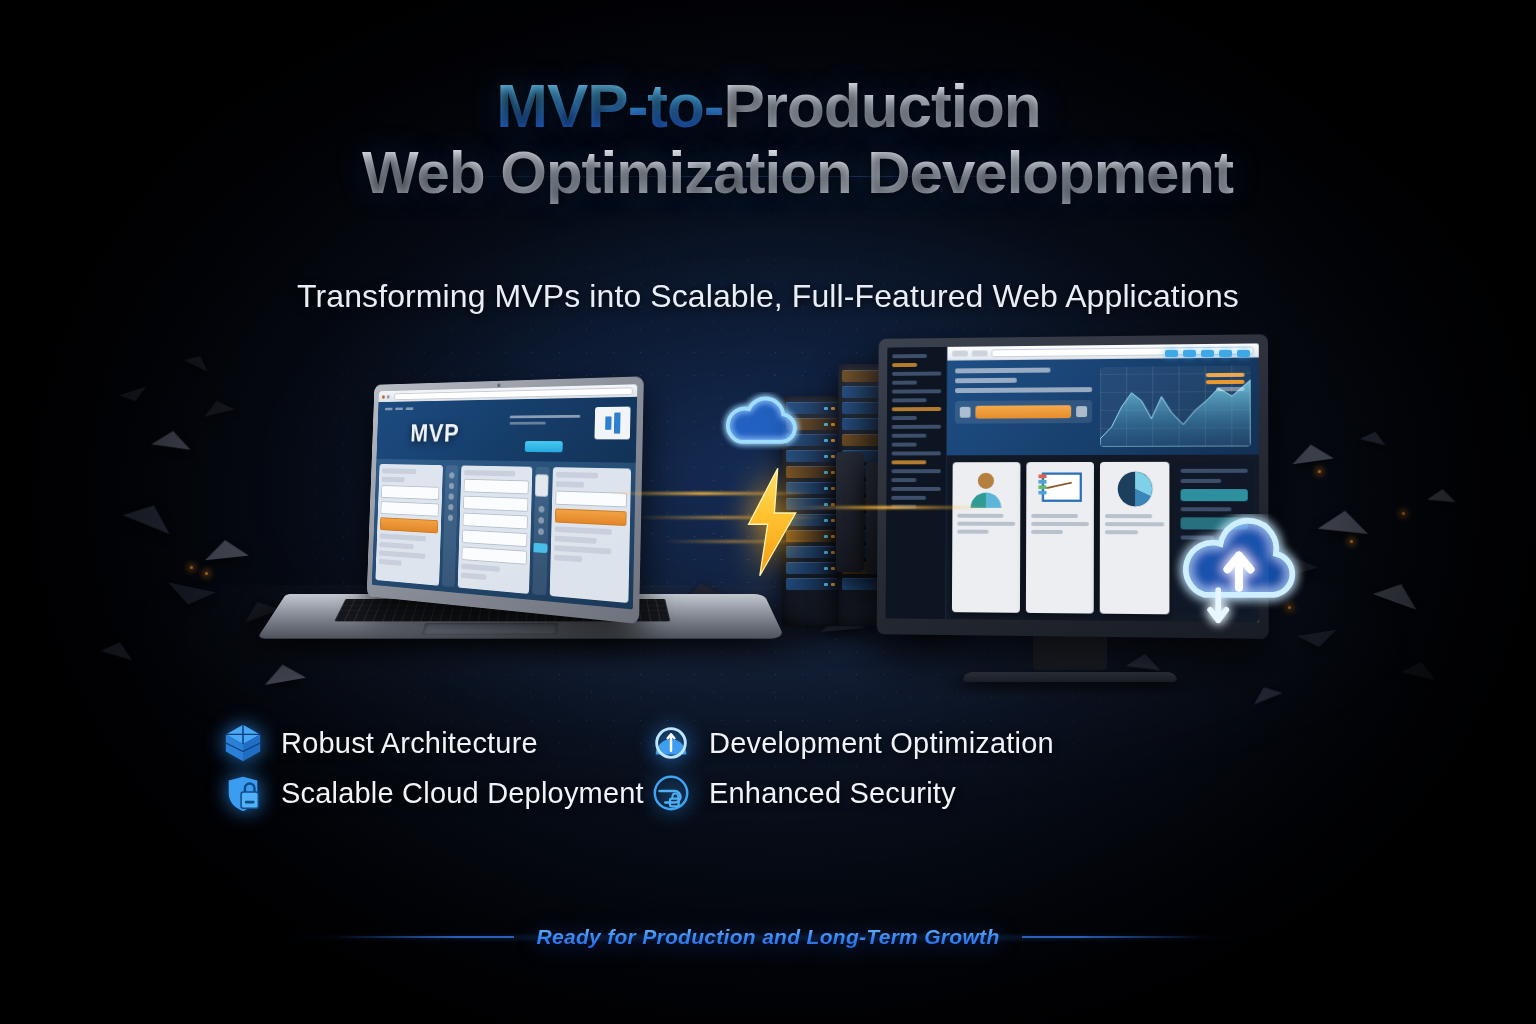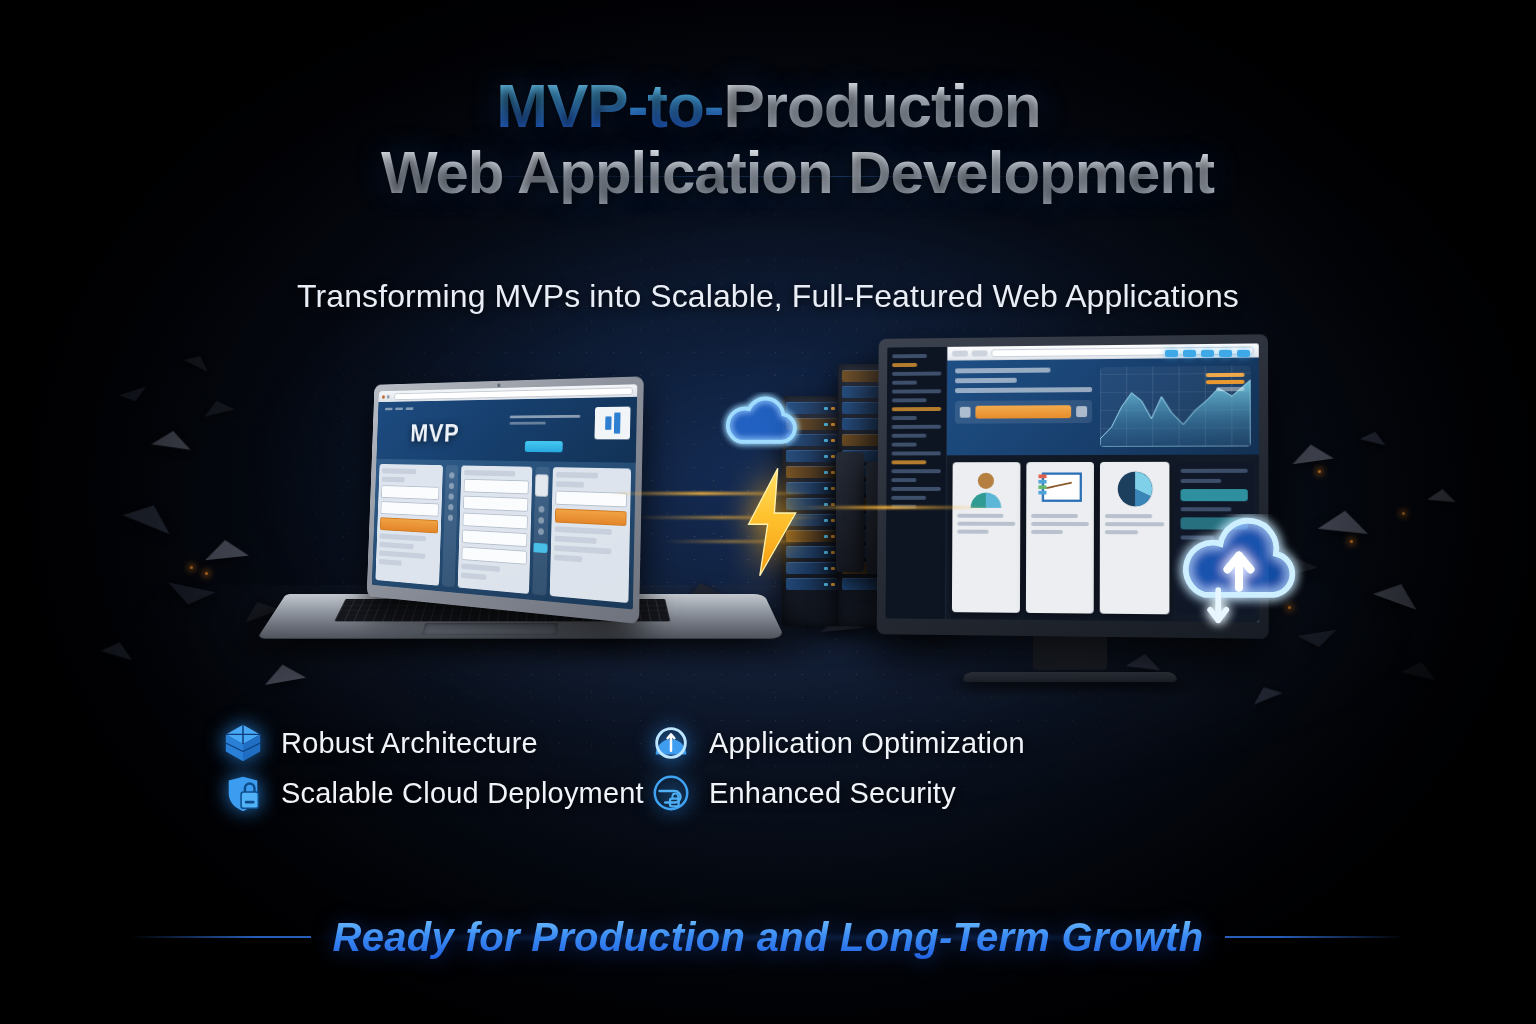--- a/index.html
+++ b/index.html
@@ -533,21 +533,21 @@
     z-index: 45;
   }
   .foot-rule {
     height: 2px; width: 180px;
     background: linear-gradient(90deg, transparent, #2f6fd8 70%, #2f6fd8);
     opacity: 0.85;
   }
   .foot-rule.right { background: linear-gradient(90deg, #2f6fd8, #2f6fd8 30%, transparent); }
   .foot-text {
     margin: 0 22px;
-    font-size: 40px;
+    font-size: 21px;
     font-weight: bold;
     font-style: italic;
     letter-spacing: 0.3px;
     white-space: nowrap;
     background: linear-gradient(180deg, #79c6ff 0%, #3d8ef5 45%, #1f5fe0 100%);
     -webkit-background-clip: text;
     background-clip: text;
     color: transparent;
     -webkit-text-fill-color: transparent;
     filter: drop-shadow(0 2px 10px rgba(20,70,180,0.55));
@@ -610,21 +610,21 @@
     <div class="spark" style="left:1402px;top:512px;"></div>
     <div class="spark" style="left:1240px;top:462px;"></div>
     <div class="spark" style="left:1130px;top:598px;"></div>
     <div class="spark" style="left:980px;top:620px;"></div>
   </div>
 
   <div class="title-wrap">
     <div class="title-line l1">
       <span class="grad-blue">MVP-to-</span><span class="grad-white">Production</span>
     </div>
-    <div class="title-line l2 grad-white">Web Application Development</div>
+    <div class="title-line l2 grad-white">Web Optimization Development</div>
   </div>
   <div class="title-rule"></div>
 
   <div class="subtitle">Transforming MVPs into Scalable, Full-Featured Web Applications</div>
 
   <div class="stage">
 
     <div class="servers">
       <div class="rack r1">
         <div class="slot"></div>
@@ -950,21 +950,21 @@
     </div>
 
     <div class="feature">
       <span class="f-icon">
         <svg viewBox="0 0 44 44" width="42" height="42">
           <path d="M6 34 a16 16 0 1 1 32 0 Z" fill="#3f9df0"></path>
           <circle cx="22" cy="22" r="15" fill="none" stroke="#bfe6ff" stroke-width="3"></circle>
           <path d="M22 30 V13 M22 13 L18.5 17 M22 13 L25.5 17" stroke="#ffffff" stroke-width="2.6" fill="none" stroke-linecap="round"></path>
         </svg>
       </span>
-      <span class="f-label">Application Optimization</span>
+      <span class="f-label">Development Optimization</span>
     </div>
 
     <div class="feature">
       <span class="f-icon">
         <svg viewBox="0 0 44 44" width="42" height="42">
           <path d="M7 9 L22 5 L37 9 V22 c0 11 -8 16 -15 19 C15 38 7 33 7 22 Z" fill="#3c9cf0"></path>
           <rect x="20" y="21" width="18" height="17" rx="2.5" fill="#51b2f7" stroke="#0e4d8c" stroke-width="1.6"></rect>
           <path d="M24 21 V17 a5 5 0 0 1 10 0 V21" fill="none" stroke="#0e4d8c" stroke-width="2.6"></path>
           <rect x="24" y="30" width="10" height="3" rx="1" fill="#0e4d8c"></rect>
         </svg>

